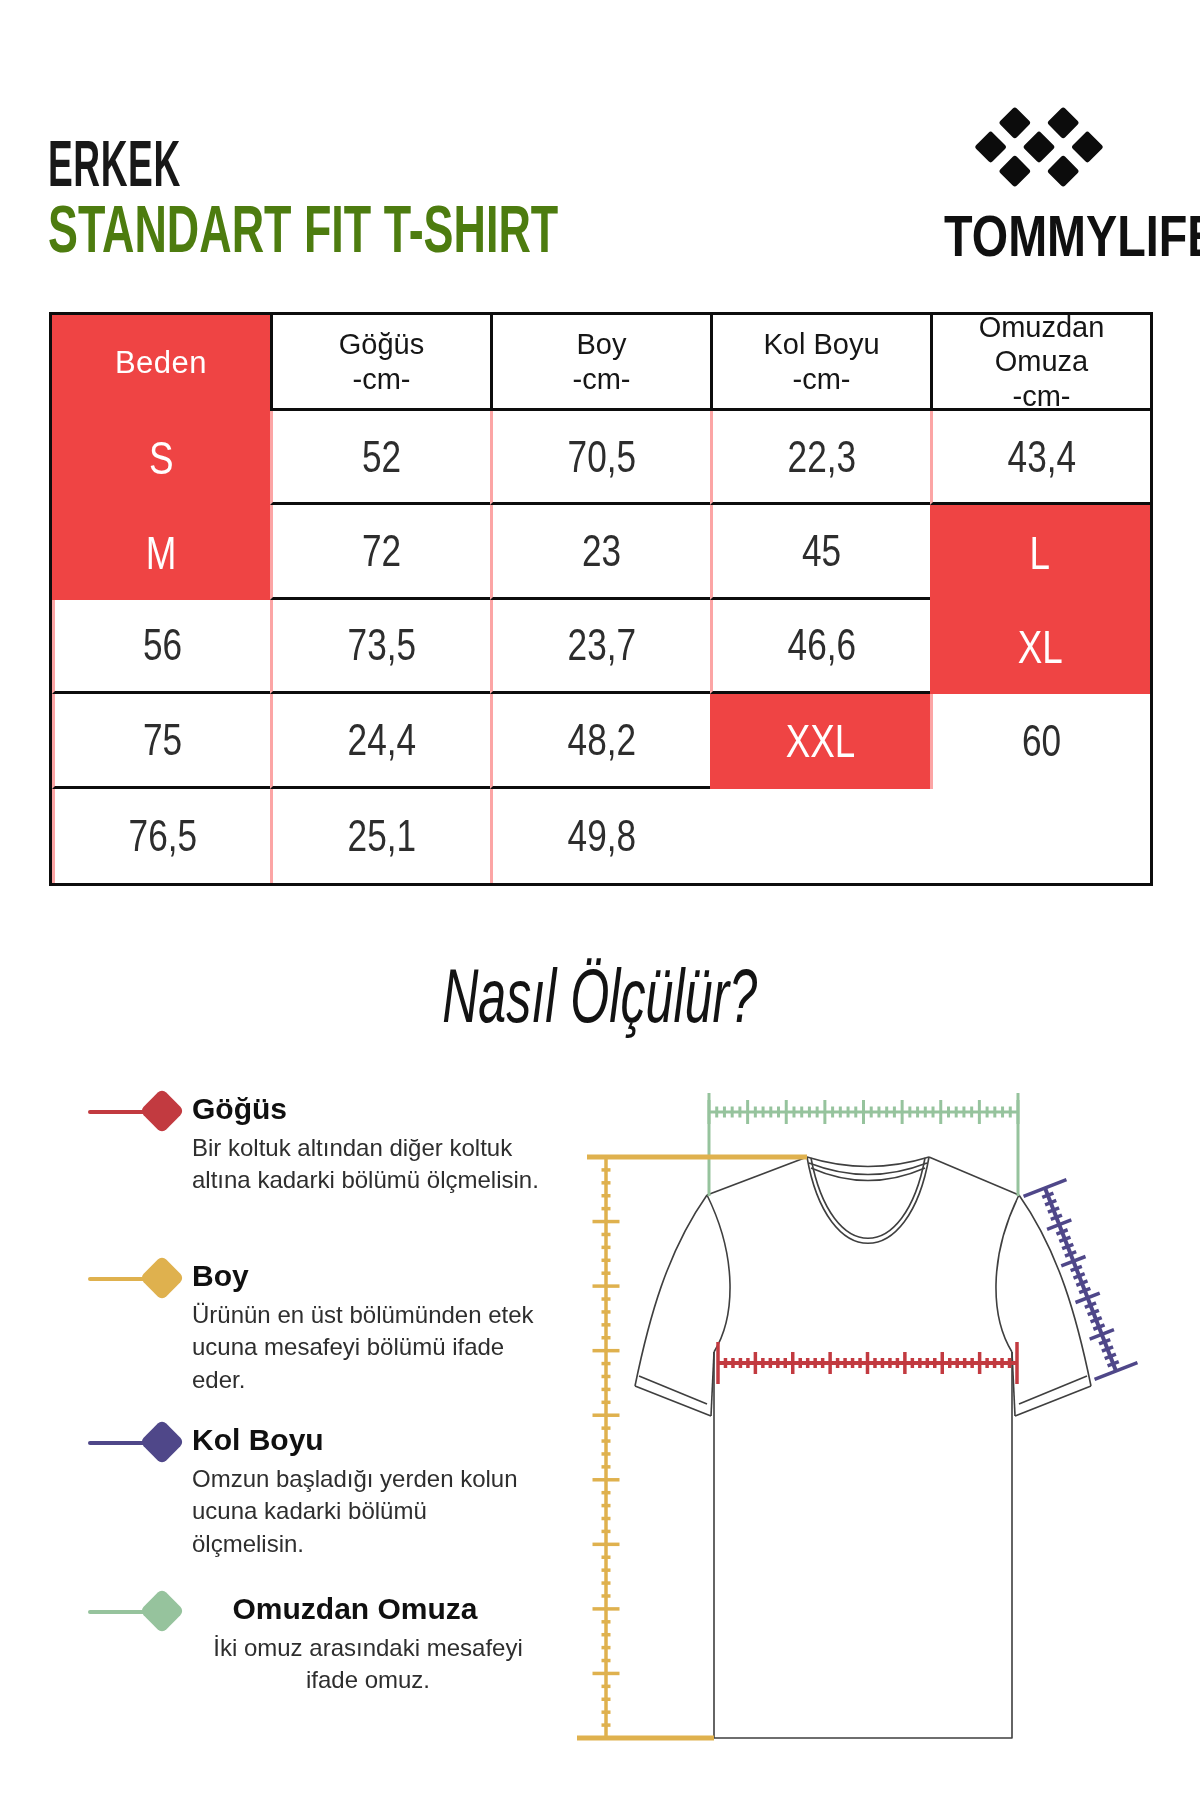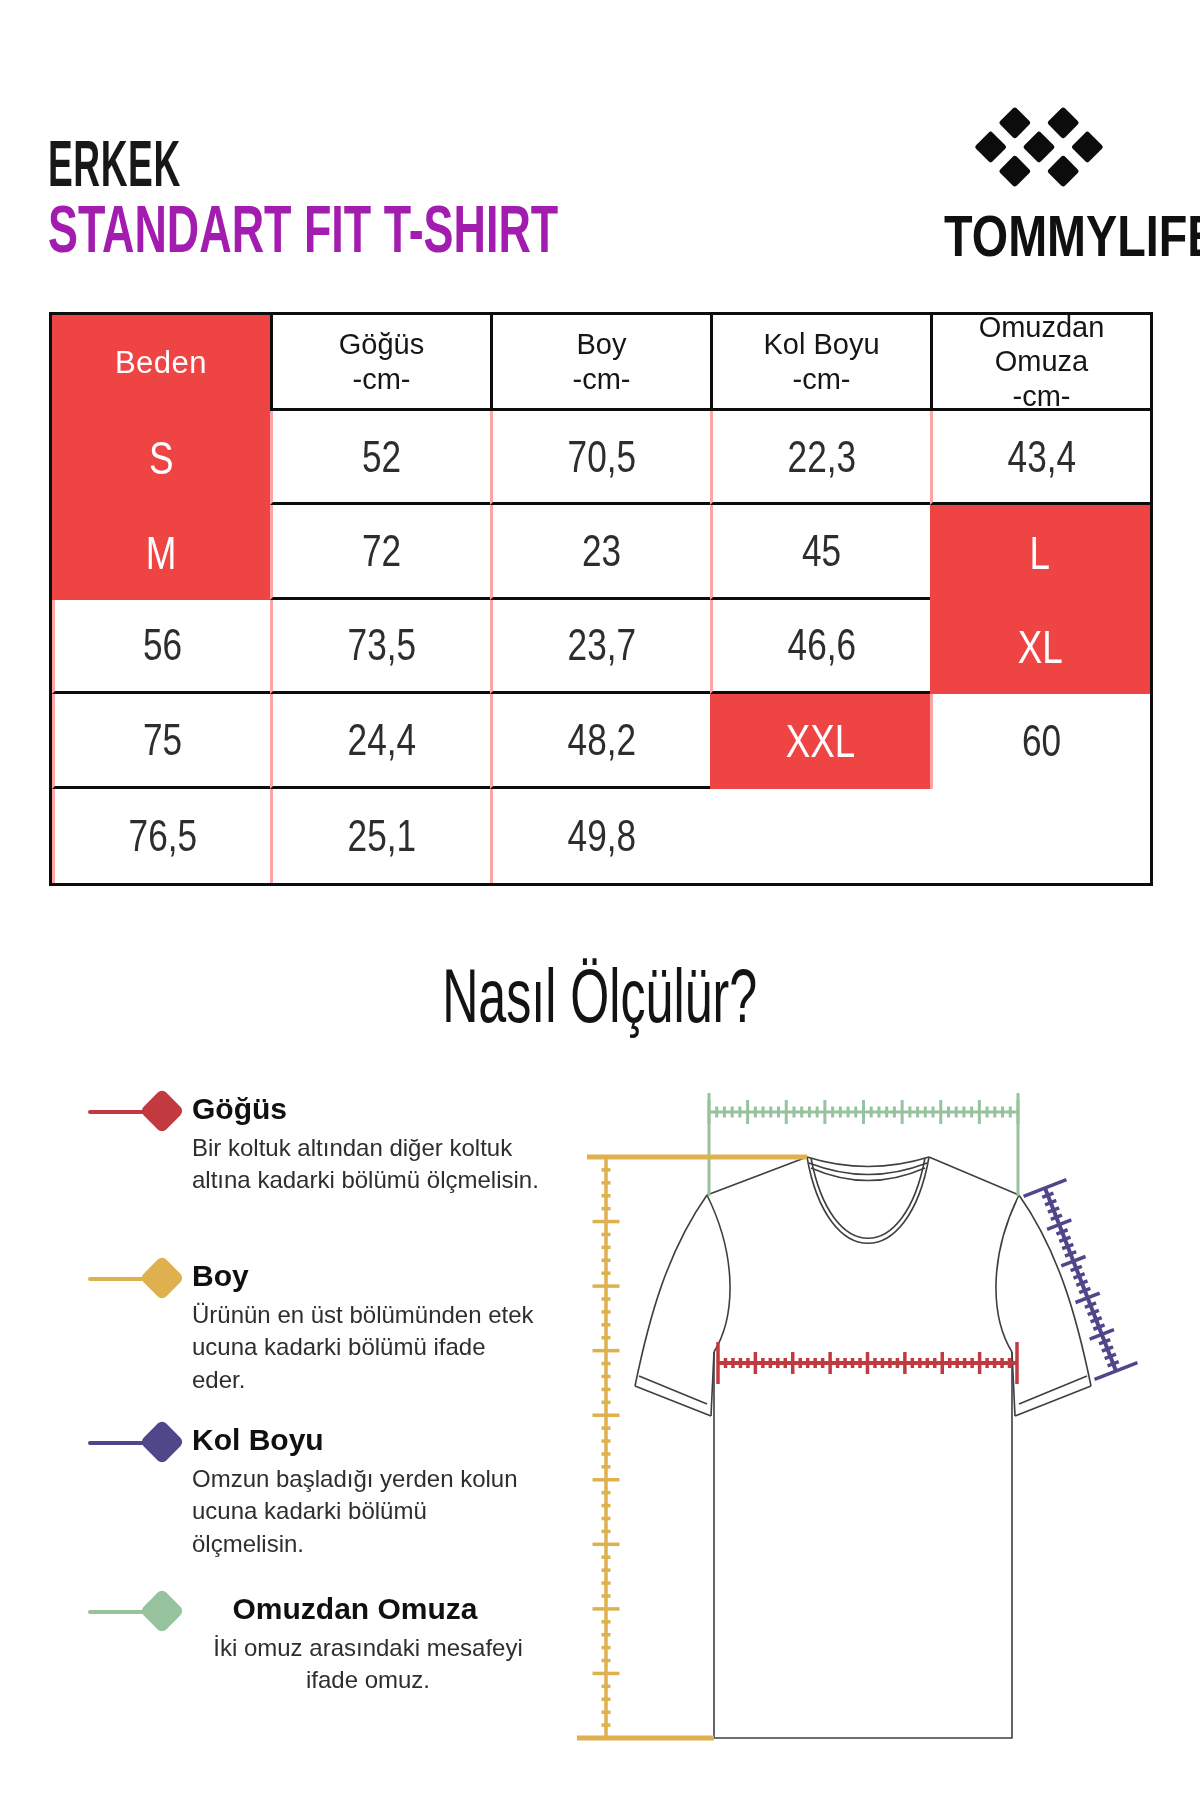--- a/index.html
+++ b/index.html
@@ -4,21 +4,21 @@
 <style>
   html,body{margin:0;padding:0;background:#fff;}
   .page{position:relative;width:1200px;height:1800px;background:#ffffff;overflow:hidden;
         font-family:"Liberation Sans","DejaVu Sans",sans-serif;color:#111;}
   .cond{display:inline-block;transform-origin:left center;}
   
   .title-cat{position:absolute;left:48px;top:132px;font-size:64px;font-weight:700;
              letter-spacing:1px;line-height:1;color:#181818;}
   .title-cat .cond{transform:scaleX(.58);}
   .title-main{position:absolute;left:48px;top:196px;font-size:66px;font-weight:700;
-              line-height:1;color:#a21caf;letter-spacing:0;}
+              line-height:1;color:#4d7c0f;letter-spacing:0;}
   .title-main .cond{transform:scaleX(.68);}
   .brand{position:absolute;right:36px;top:88px;width:250px;text-align:center;}
   .brand-logo{display:block;margin:0 auto;}
   .brand-name{font-size:57px;font-weight:700;line-height:1;color:#101010;margin-top:2px;}
   .brand-name .cond{transform:scaleX(.82);transform-origin:center;}
   
   .size-table{position:absolute;left:49px;top:312px;width:1104px;height:574px;
               display:grid;grid-template-columns:218px repeat(4,1fr);
               grid-template-rows:96px repeat(5,1fr);
               border:3px solid #0d0d0d;box-sizing:border-box;background:#fff;}
@@ -28,21 +28,21 @@
              font-size:29px;line-height:1.18;text-align:center;white-space:pre-line;color:#161616;}
   .cell.corner{font-size:31px;letter-spacing:.5px;}
   .cell.size{font-size:46px;}
   .cell.size .cond{transform:scaleX(.8);transform-origin:center;}
   .cell.val{border-left:3px solid #fca5a5;border-bottom:3px solid #0d0d0d;
             font-size:44px;color:#2d2d2d;}
   .cell.val .cond{transform:scaleX(.8);transform-origin:center;}
   .cell.lastrow{border-bottom:none;}
   
   .howto-title{position:absolute;left:0;top:958px;width:1200px;text-align:center;
-               font-size:76px;font-weight:400;color:#131313;line-height:1;}
+               font-size:76px;font-weight:400;color:#131313;line-height:1;font-style:italic;}
   .howto-title .cond{transform:scaleX(.66);transform-origin:center;}
   
   .legend-item{position:absolute;left:88px;width:430px;}
   .marker{position:absolute;left:0;top:2px;width:96px;height:44px;}
   .marker-line{position:absolute;left:0;top:20px;width:66px;height:4px;border-radius:2px;background:#999;}
   .marker-diamond{position:absolute;right:6px;top:5px;width:32px;height:32px;border-radius:6px;
                   transform:rotate(45deg);background:#999;}
   .item-title{margin-left:104px;font-size:30px;font-weight:700;color:#101010;line-height:1.4;}
   .item-desc{margin-left:104px;margin-top:2px;width:352px;font-size:24px;line-height:1.35;color:#2e2e2e;}
   
@@ -175,21 +175,21 @@
     </div>
     <div class="item-title">Göğüs</div>
     <div class="item-desc">Bir koltuk altından diğer koltuk altına kadarki bölümü ölçmelisin.</div>
   </div>
   <div class="legend-item" style="top:1255px;">
     <div class="marker">
       <div class="marker-line" style="background: rgb(223, 177, 78);"></div>
       <div class="marker-diamond" style="background: rgb(223, 177, 78);"></div>
     </div>
     <div class="item-title">Boy</div>
-    <div class="item-desc">Ürünün en üst bölümünden etek ucuna kadarki bölümü ifade eder.</div>
+    <div class="item-desc">Ürünün en üst bölümünden etek ucuna mesafeyi bölümü ifade eder.</div>
   </div>
   <div class="legend-item" style="top:1419px;">
     <div class="marker">
       <div class="marker-line" style="background: rgb(79, 71, 137);"></div>
       <div class="marker-diamond" style="background: rgb(79, 71, 137);"></div>
     </div>
     <div class="item-title">Kol Boyu</div>
     <div class="item-desc">Omzun başladığı yerden kolun ucuna kadarki bölümü ölçmelisin.</div>
   </div>
   <div class="legend-item" style="top:1588px;text-align:center;">

